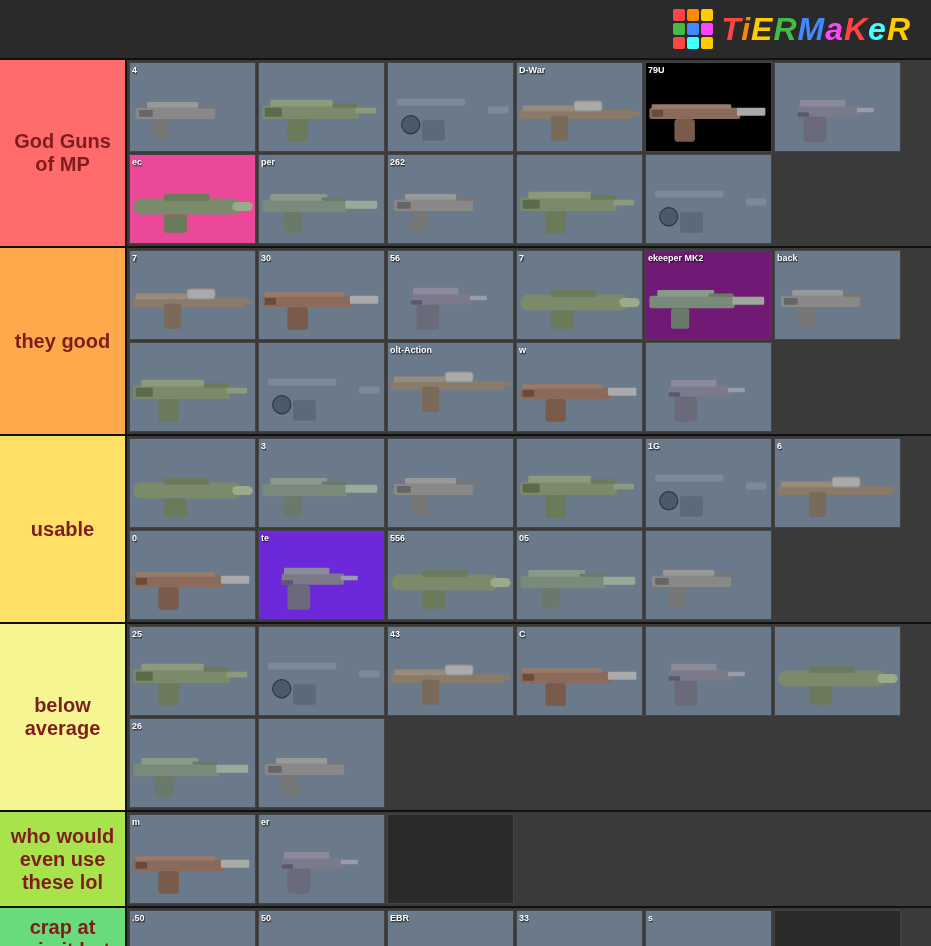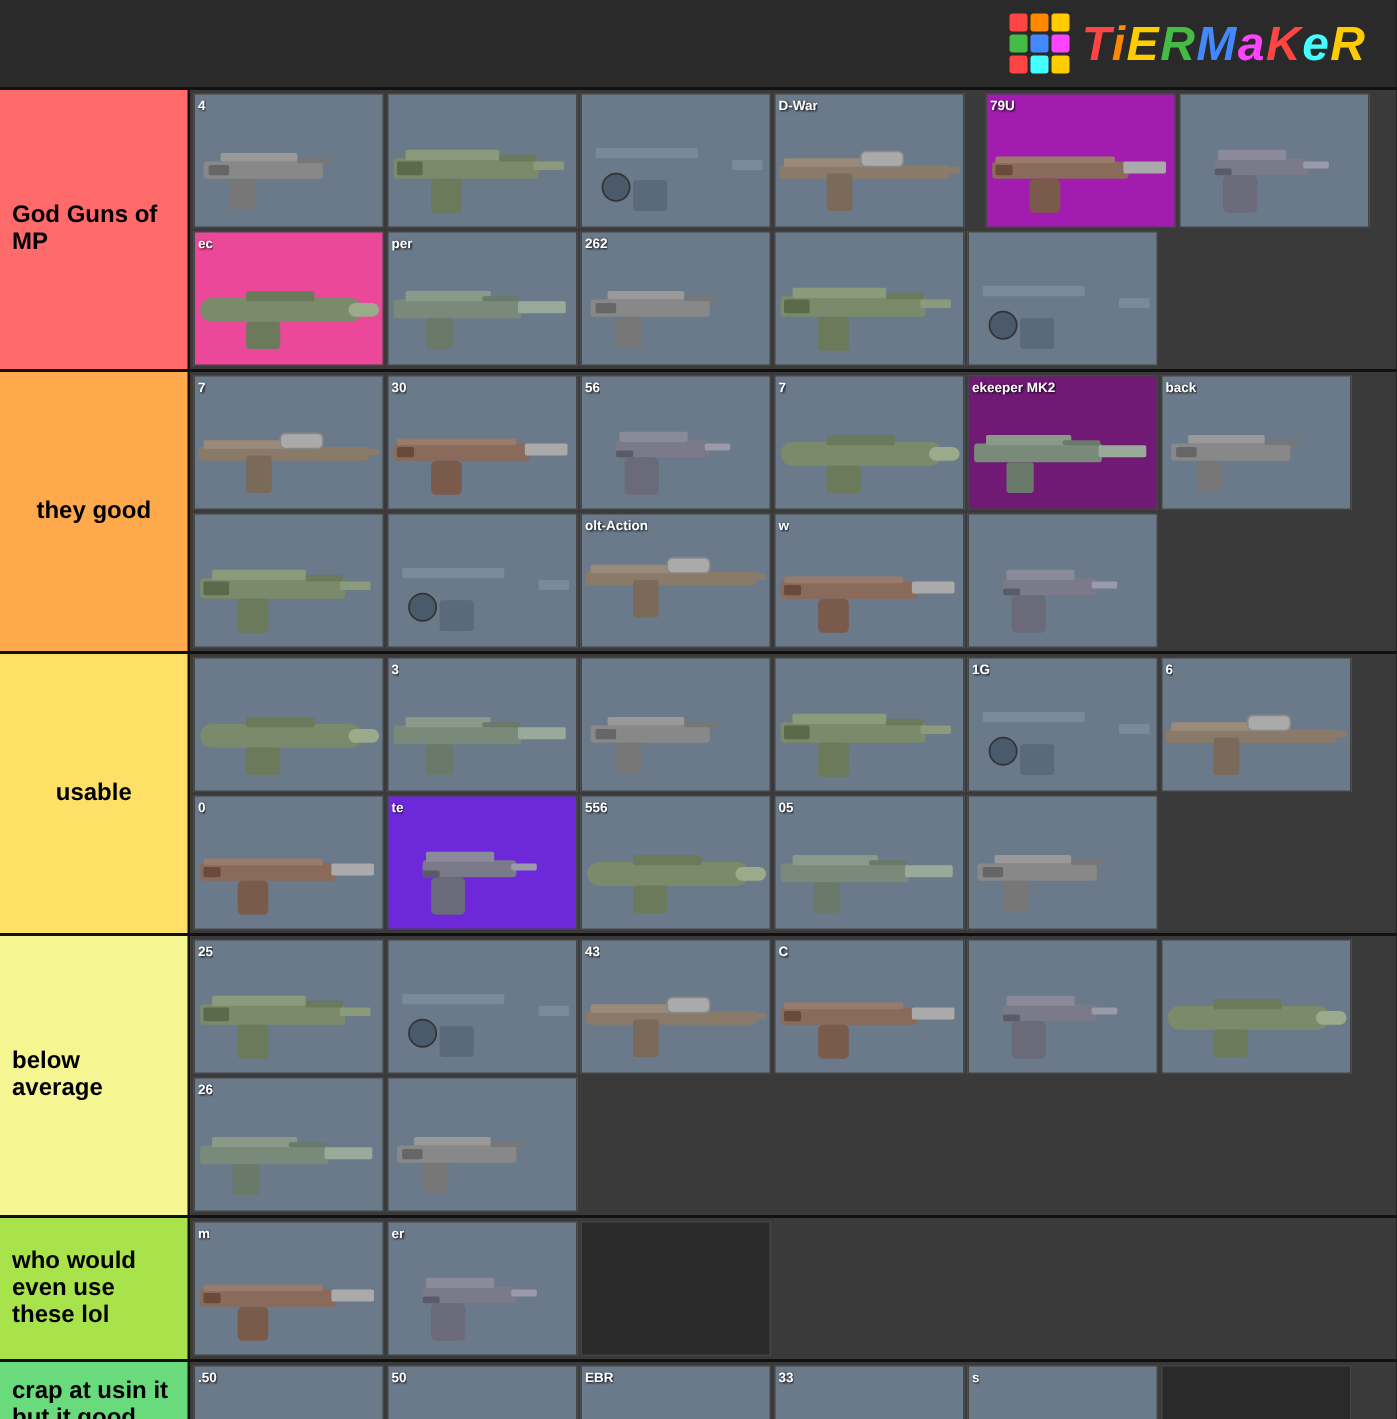--- a/index.html
+++ b/index.html
@@ -15,24 +15,24 @@
       border-bottom: 2px solid #111;
       min-height: 90px;
     }
 
     .tier-label {
       width: 127px;
       min-width: 127px;
       display: flex;
       align-items: center;
       justify-content: center;
-      text-align: left;
+      text-align: center;
       font-weight: bold;
-      font-size: 16px;
-      color: #000000;
+      font-size: 20px;
+      color: #7f1d1d;
       padding: 8px;
       border-right: 2px solid #111;
       word-wrap: break-word;
     }
 
     .tier-content {
       flex: 1;
       display: flex;
       flex-wrap: wrap;
       align-content: flex-start;
@@ -191,21 +191,21 @@
             <div class="gun-img">
               <svg viewBox="0 0 110 55" xmlns="http://www.w3.org/2000/svg">
       <rect x="2" y="22" width="100" height="8" rx="2" fill="#8a7a6a"></rect>
       <rect x="5" y="18" width="65" height="5" rx="1" fill="#9a8a7a"></rect>
       <rect x="30" y="27" width="15" height="22" rx="2" fill="#7a6a5a"></rect>
       <rect x="50" y="14" width="25" height="9" rx="3" fill="#aaa" stroke="#888" stroke-width="1"></rect>
       <rect x="100" y="23" width="8" height="4" rx="1" fill="#8a7a6a"></rect>
     </svg>
             </div>
           </div>
-          <div class="gun-cell" style="background: #a21caf; margin-left: 12px;">
+          <div class="gun-cell" style="background: #000000;">
             <div class="gun-label">79U</div>
             <div class="gun-img">
               <svg viewBox="0 0 110 55" xmlns="http://www.w3.org/2000/svg">
       <rect x="3" y="20" width="80" height="10" rx="2" fill="#8a6a5a"></rect>
       <rect x="5" y="17" width="70" height="4" rx="1" fill="#9a7a6a"></rect>
       <rect x="25" y="30" width="18" height="20" rx="3" fill="#7a5a4a"></rect>
       <rect x="80" y="20" width="25" height="7" rx="1" fill="#aaa"></rect>
       <rect x="5" y="22" width="10" height="6" rx="1" fill="#6a4a3a"></rect>
     </svg>
             </div>

